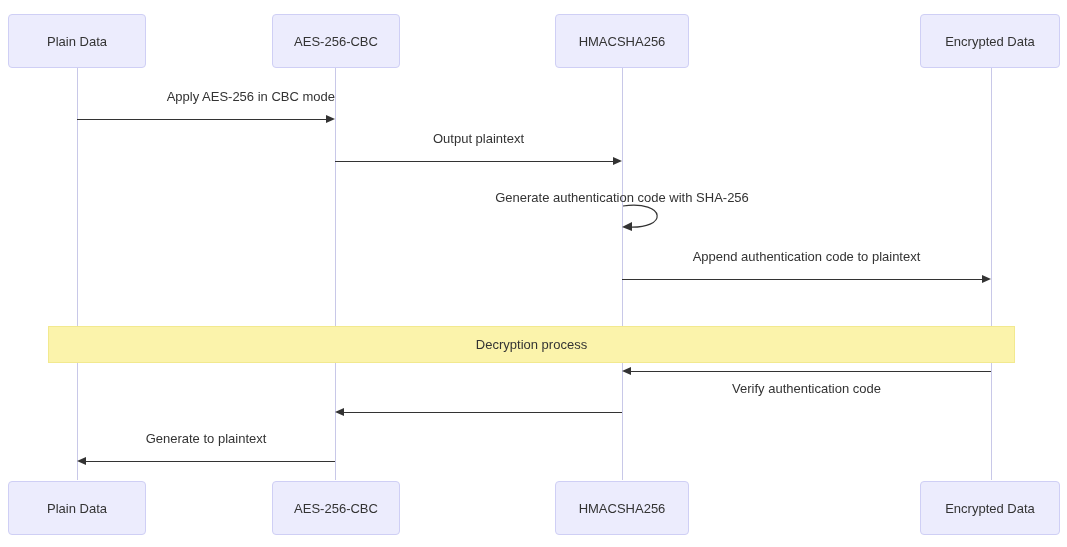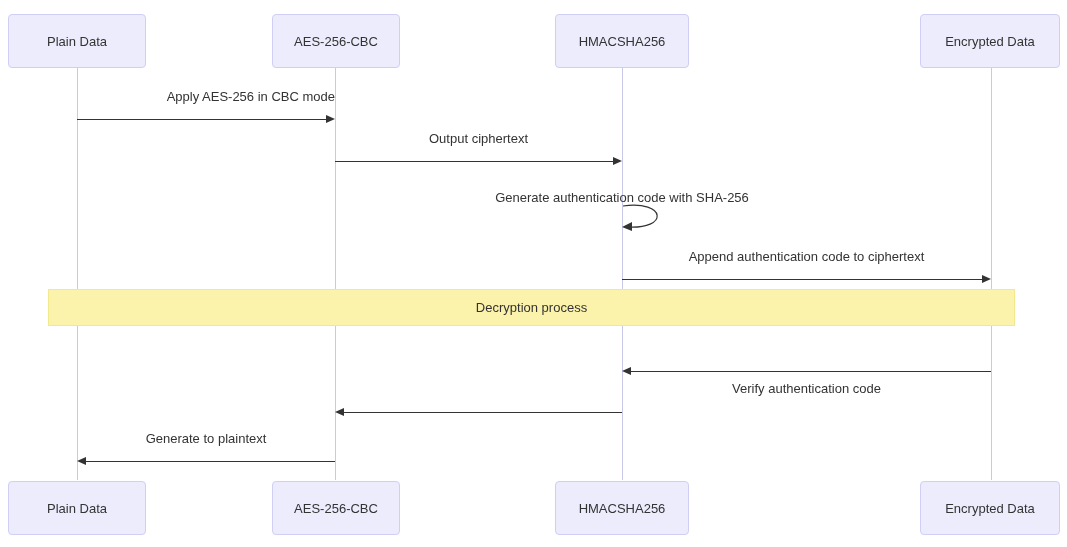--- a/index.html
+++ b/index.html
@@ -64,20 +64,21 @@
   .note-bar {
     position: absolute;
     box-sizing: border-box;
     background: #fbf3ab;
     border: 1px solid #f2e98f;
     display: flex;
     align-items: center;
     justify-content: center;
     font-size: 13px;
     color: #333333;
+    margin-top: 37px;
   }
   .self-loop {
     position: absolute;
   }
 </style>
 </head>
 <body>
 
 <div id="diagram">
 
@@ -112,35 +113,35 @@
     <span>Encrypted Data</span>
   </div>
 
   <div class="msg-label" style="left:77px; top:89px; width:258px;text-align:right;">
     <span>Apply AES-256 in CBC mode</span>
   </div>
   <div class="arrow-line" style="left:77px; top:119px; width:249px;"></div>
   <div class="arrow-head right" style="left:326px; top:115px;"></div>
 
   <div class="msg-label" style="left:335px; top:131px; width:287px;">
-    <span>Output ciphertext</span>
+    <span>Output plaintext</span>
   </div>
   <div class="arrow-line" style="left:335px; top:161px; width:278px;"></div>
   <div class="arrow-head right" style="left:613px; top:157px;"></div>
 
   <div class="msg-label" style="left:622px; top:190px; width:290px; text-align:center; transform:translateX(-145px);">
     <span>Generate authentication code with SHA-256</span>
   </div>
   <svg class="self-loop" style="left:620px; top:200px;" width="60" height="36" viewBox="0 0 60 36">
     <path d="M 3 6 C 46 0, 50 30, 6 27" fill="none" stroke="#333333" stroke-width="1.2"></path>
     <polygon points="12,22 2,27 12,31" fill="#333333"></polygon>
   </svg>
 
   <div class="msg-label" style="left:622px; top:249px; width:369px;">
-    <span>Append authentication code to ciphertext</span>
+    <span>Append authentication code to plaintext</span>
   </div>
   <div class="arrow-line" style="left:622px; top:279px; width:360px;"></div>
   <div class="arrow-head right" style="left:982px; top:275px;"></div>
 
   <div class="note-bar" style="left:48px; top:289px; width:967px; height:37px;">
     <span>Decryption process</span>
   </div>
 
   <div class="msg-label" style="left:622px; top:341px; width:369px;margin-top:40px;">
     <span>Verify authentication code</span>

